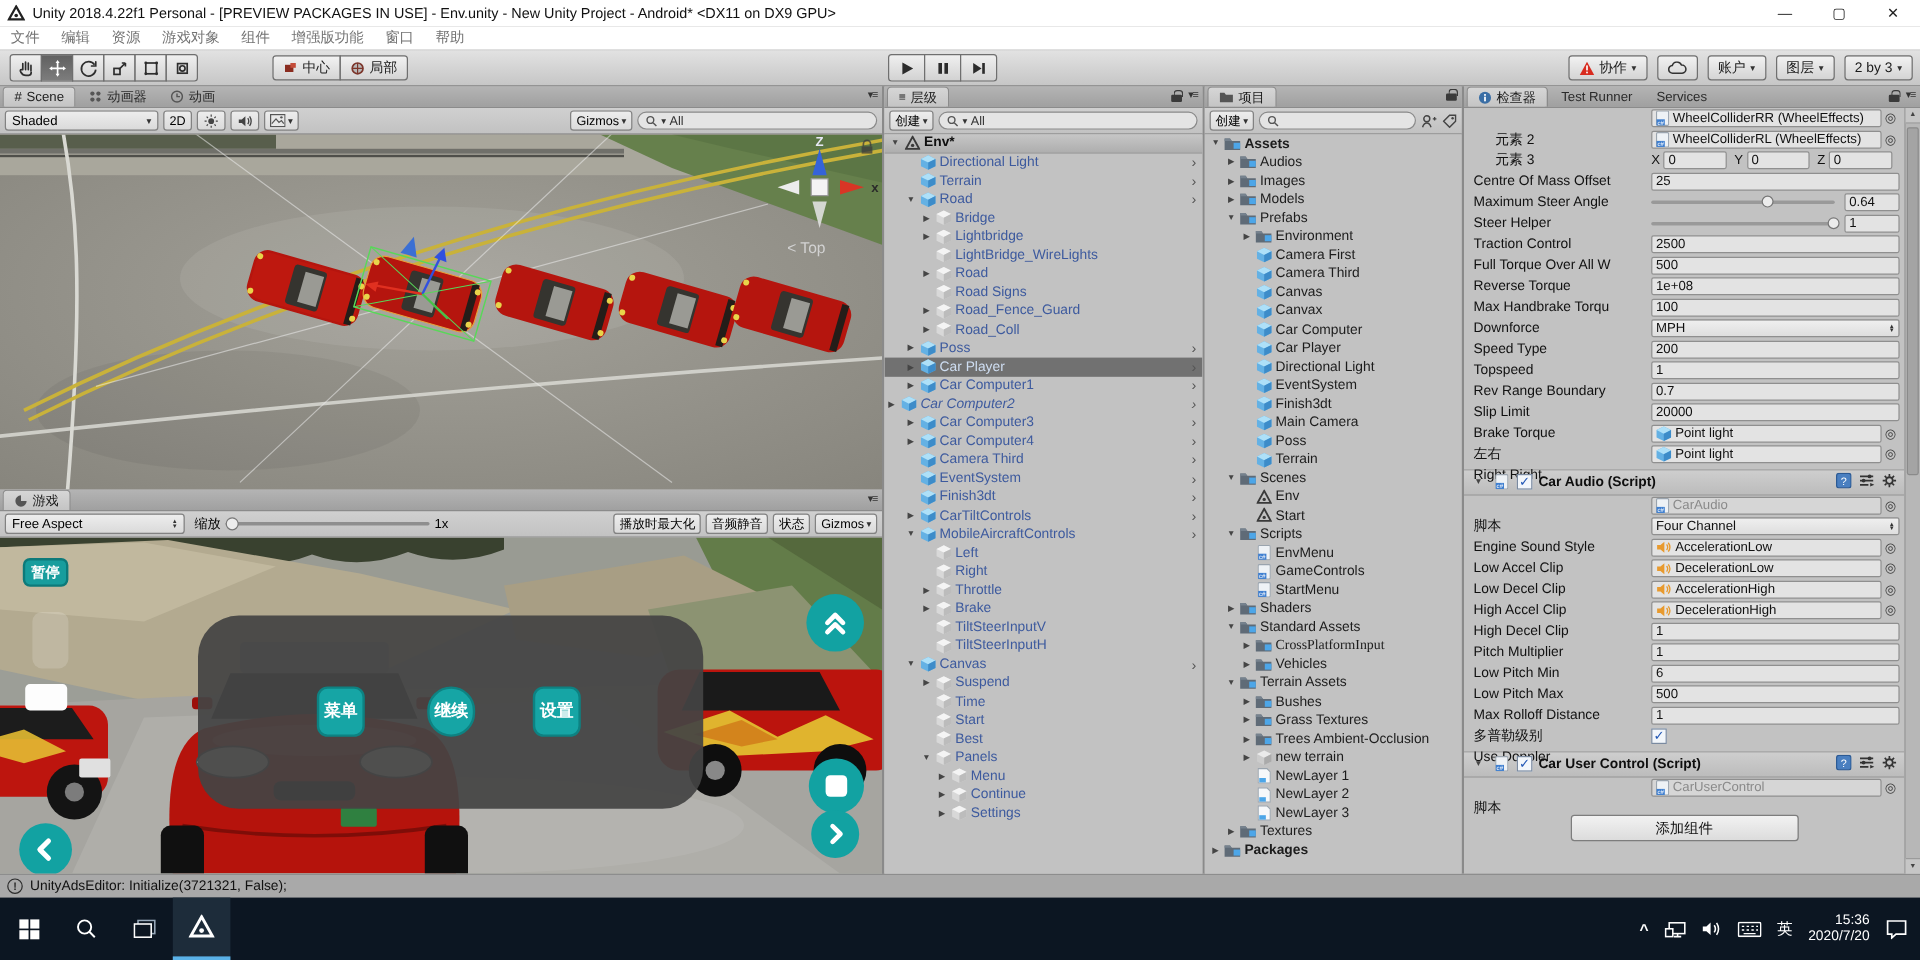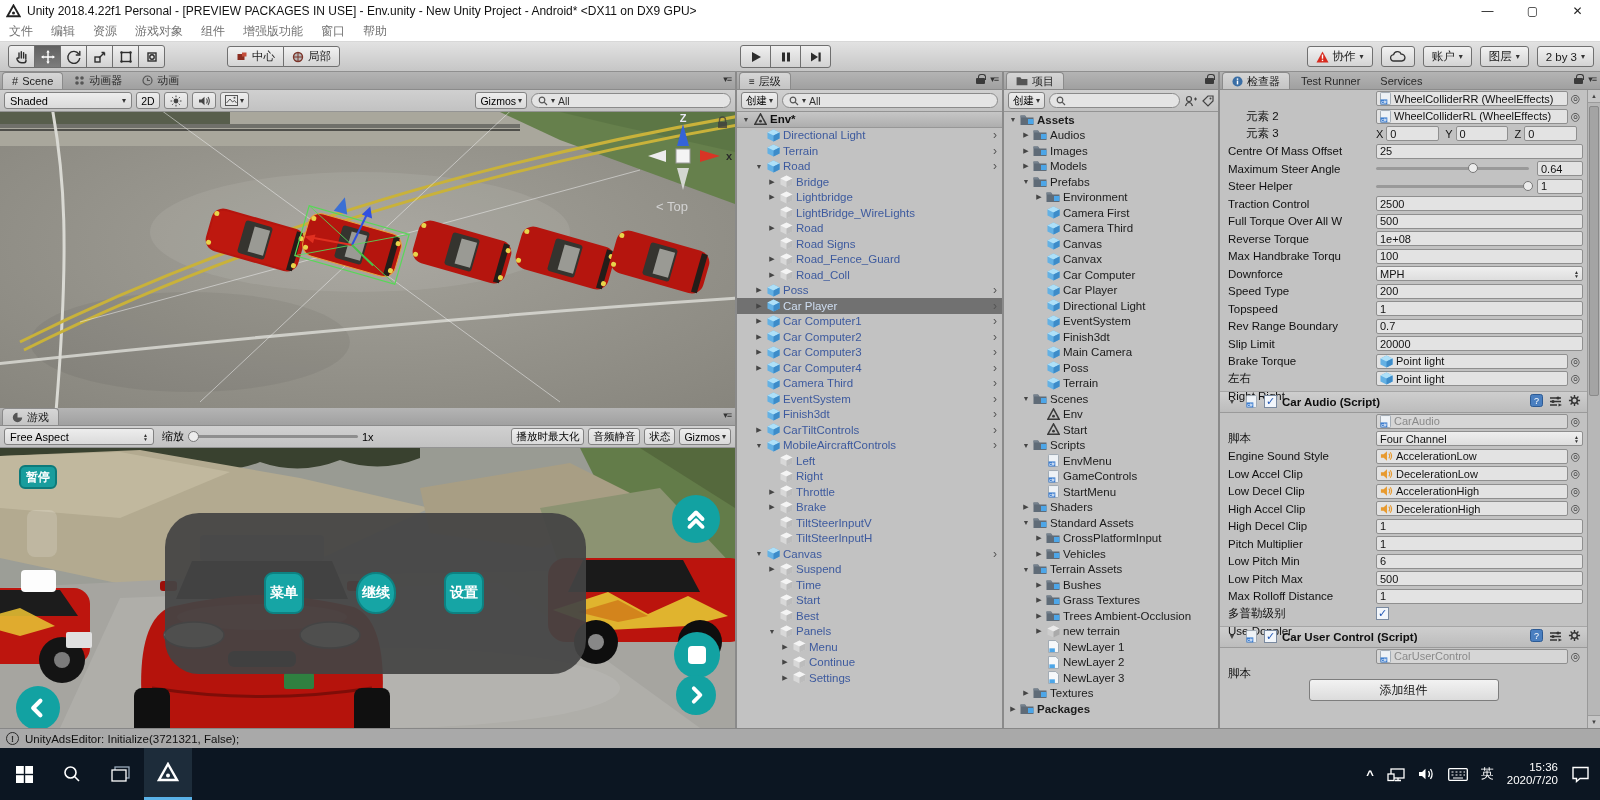--- a/index.html
+++ b/index.html
@@ -742,21 +742,21 @@
             <span class="ti">
               <svg width="13" height="13" viewBox="0 0 14 14">
                 <polygon points="7,0.5 13.5,3.7 13.5,10.3 7,13.5 0.5,10.3 0.5,3.7" fill="#64b1e4"></polygon>
                 <polygon points="7,0.5 13.5,3.7 7,7 0.5,3.7" fill="#aee0f8"></polygon>
                 <polygon points="7,7 13.5,3.7 13.5,10.3 7,13.5" fill="#3d8cc9"></polygon>
               </svg>
             </span>
             <span class="tl">Car Computer1</span>
             <span class="rch">›</span>
           </div>
-          <div class="tree-row" style="padding-left: 16px;">
+          <div class="tree-row" style="padding-left: 0; font-style: italic;">
             <span class="tw">▶</span>
             <span class="ti">
               <svg width="13" height="13" viewBox="0 0 14 14">
                 <polygon points="7,0.5 13.5,3.7 13.5,10.3 7,13.5 0.5,10.3 0.5,3.7" fill="#64b1e4"></polygon>
                 <polygon points="7,0.5 13.5,3.7 7,7 0.5,3.7" fill="#aee0f8"></polygon>
                 <polygon points="7,7 13.5,3.7 13.5,10.3 7,13.5" fill="#3d8cc9"></polygon>
               </svg>
             </span>
             <span class="tl">Car Computer2</span>
             <span class="rch">›</span>
@@ -1336,21 +1336,21 @@
             <span class="tw">▼</span>
             <span class="ti">
               <svg width="14" height="12" viewBox="0 0 14 12">
                 <path d="M0.5 1.5 h4.5 l1.5 2 h7 v7.5 h-13 z" fill="#5f6b77"></path>
                 <path d="M0.5 1.5 h4.5 l1.5 2 h-6 z" fill="#76828e"></path>
                 <rect x="8" y="5" width="5.5" height="5" fill="#4da6e8"></rect>
               </svg>
             </span>
             <span class="tl">Standard Assets</span>
           </div>
-          <div class="tree-row" style="padding-left: 29px;">
+          <div class="tree-row" style="padding-left: 29px; font-family: Liberation Serif, serif;">
             <span class="tw">▶</span>
             <span class="ti">
               <svg width="14" height="12" viewBox="0 0 14 12">
                 <path d="M0.5 1.5 h4.5 l1.5 2 h7 v7.5 h-13 z" fill="#5f6b77"></path>
                 <path d="M0.5 1.5 h4.5 l1.5 2 h-6 z" fill="#76828e"></path>
                 <rect x="8" y="5" width="5.5" height="5" fill="#4da6e8"></rect>
               </svg>
             </span>
             <span class="tl">CrossPlatformInput</span>
           </div>

